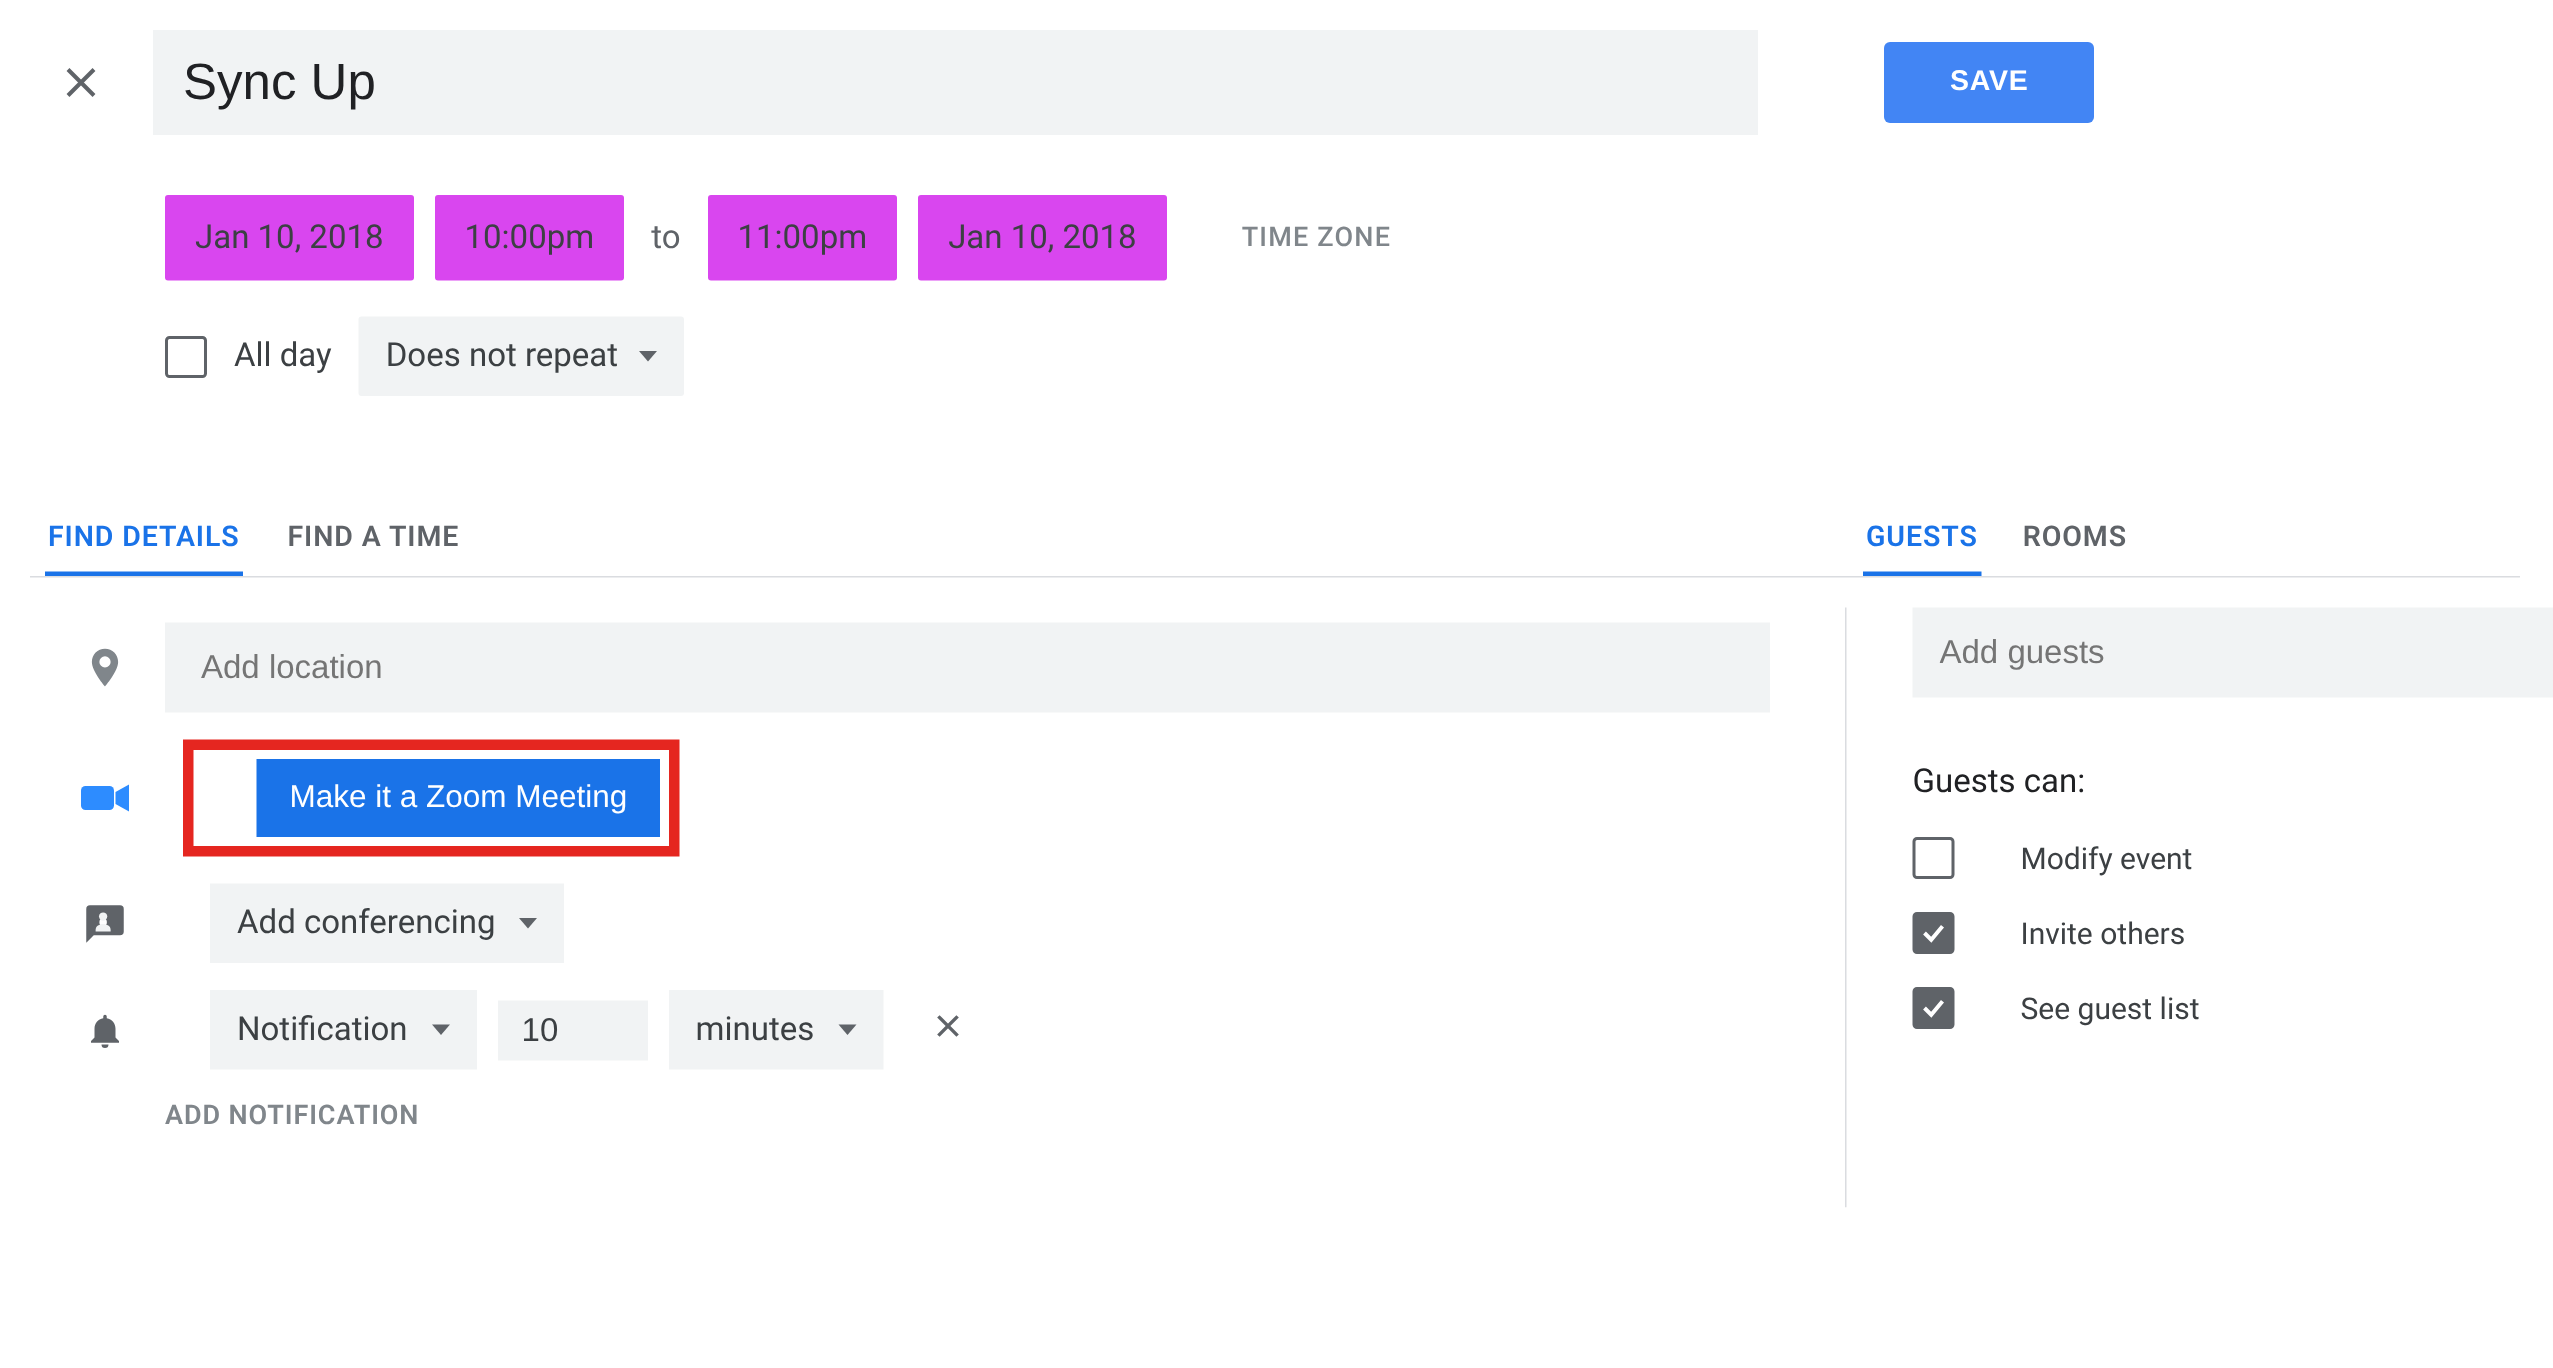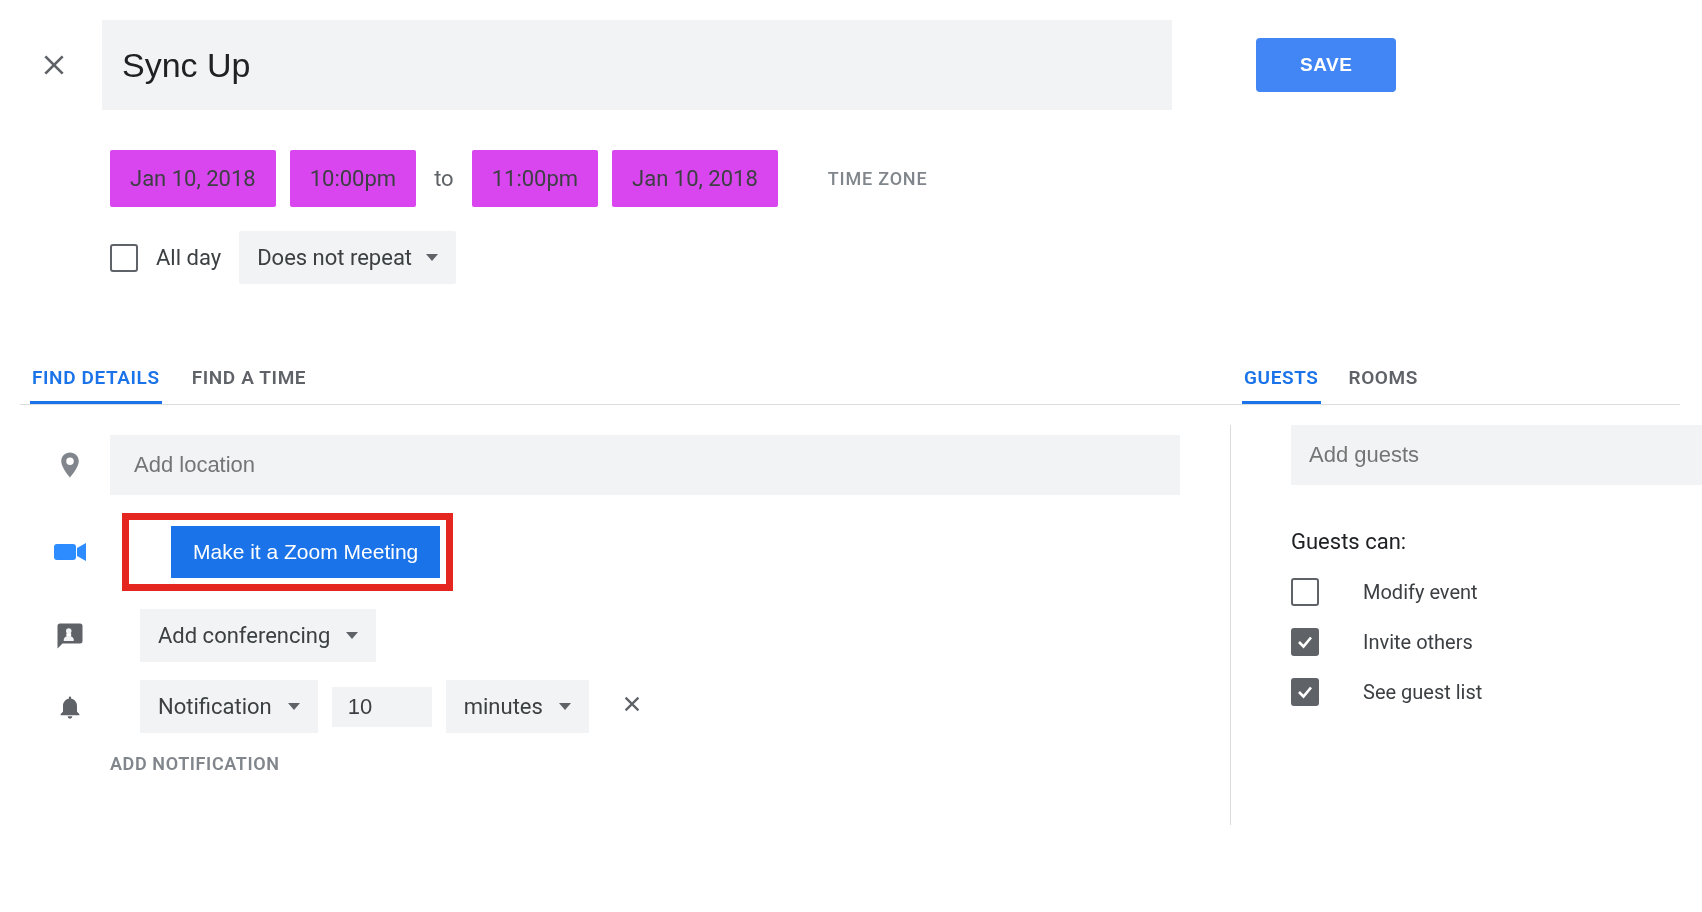--- a/index.html
+++ b/index.html
@@ -17,21 +17,21 @@
     gap: 24px;
     margin-bottom: 40px;
   }
   .close-btn {
     width: 48px; height: 48px;
     display: flex; align-items: center; justify-content: center;
     cursor: pointer;
   }
   .title-input {
     flex: 0 0 1070px;
-    height: 90px;
+    height: 70px;
     background: #f1f3f4;
     border: none;
     font-size: 34px;
     padding: 0 20px;
     color: #202124;
     outline: none;
   }
   .save-btn {
     margin-left: 60px;
     background: #4285f4;
@@ -126,21 +126,21 @@
   }
   .tab.active {
     color: #1a73e8;
     border-bottom-color: #1a73e8;
   }
   .main-columns {
     display: flex;
     margin-top: 20px;
   }
   .left-col { flex: 0 0 1200px; }
-  .right-col { flex: 1; border-left: 1px solid #dadce0; padding-left: 60px; min-height: 400px; }
+  .right-col { flex: 1; border-left: 1px solid #dadce0; padding-left: 44px; min-height: 400px; }
   .form-row {
     display: flex;
     align-items: center;
     margin-bottom: 18px;
   }
   .row-icon {
     width: 80px;
     display: flex;
     justify-content: center;
     color: #5f6368;

